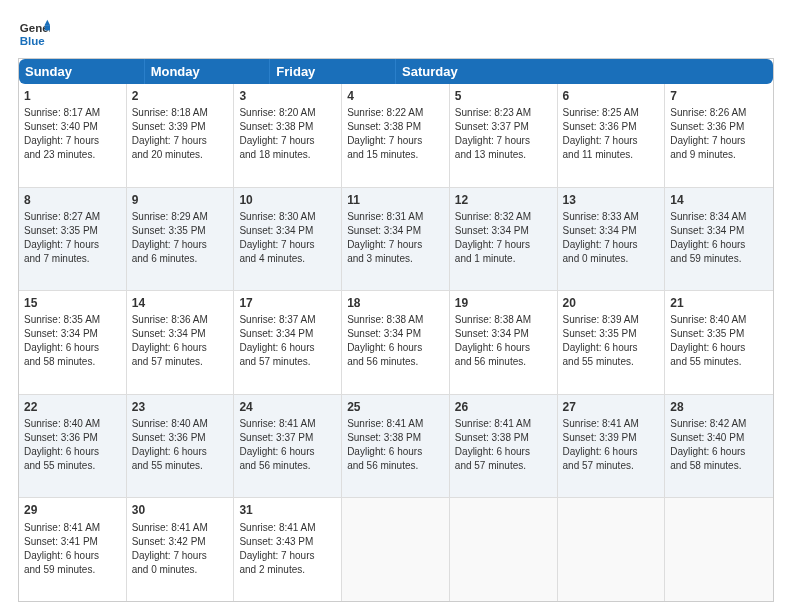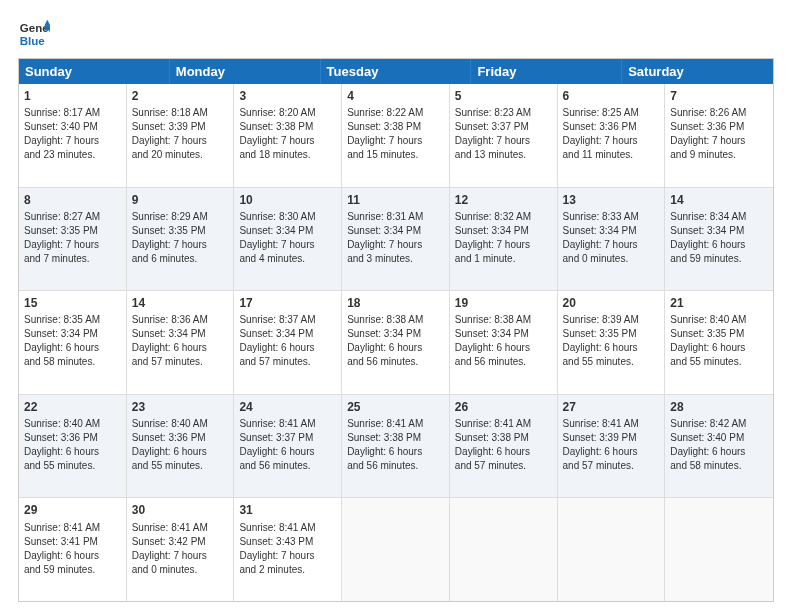--- a/index.html
+++ b/index.html
@@ -45,22 +45,23 @@
       color: #555;
     }
     .calendar {
       flex: 1;
       display: flex;
       flex-direction: column;
       border: 1px solid #ccc;
     }
     .cal-header-row {
       display: grid;
-      grid-template-columns: repeat(5, 1fr);
+      grid-template-columns: repeat(6, 1fr);
       background: #1a6fba;
+      border-radius: 6px;
     }
     .cal-header-cell {
       color: #fff;
       font-size: 13px;
       font-weight: bold;
       padding: 5px 6px;
       border-right: 1px solid #2a7fca;
     }
     .cal-header-cell:last-child { border-right: none; }
     .cal-body {
@@ -115,21 +116,20 @@
     <div class="title-block">
       <div class="month-title"></div>
       <div class="location"></div>
     </div>
   </div>
 
   <div class="calendar">
     <div class="cal-header-row" id="cal-header">
         <div class="cal-header-cell">Sunday</div>
         <div class="cal-header-cell">Monday</div>
-        <div class="cal-header-cell">Tuesday</div>
         <div class="cal-header-cell">Friday</div>
         <div class="cal-header-cell">Saturday</div>
       </div>
     <div class="cal-body" id="cal-body">
         <div class="cal-week">
           <div class="cal-cell">
             <span class="day-num">1</span>
             <div class="cell-text">Sunrise: 8:17 AM<br>Sunset: 3:40 PM<br>Daylight: 7 hours<br>and 23 minutes.</div>
           </div>
           <div class="cal-cell">

